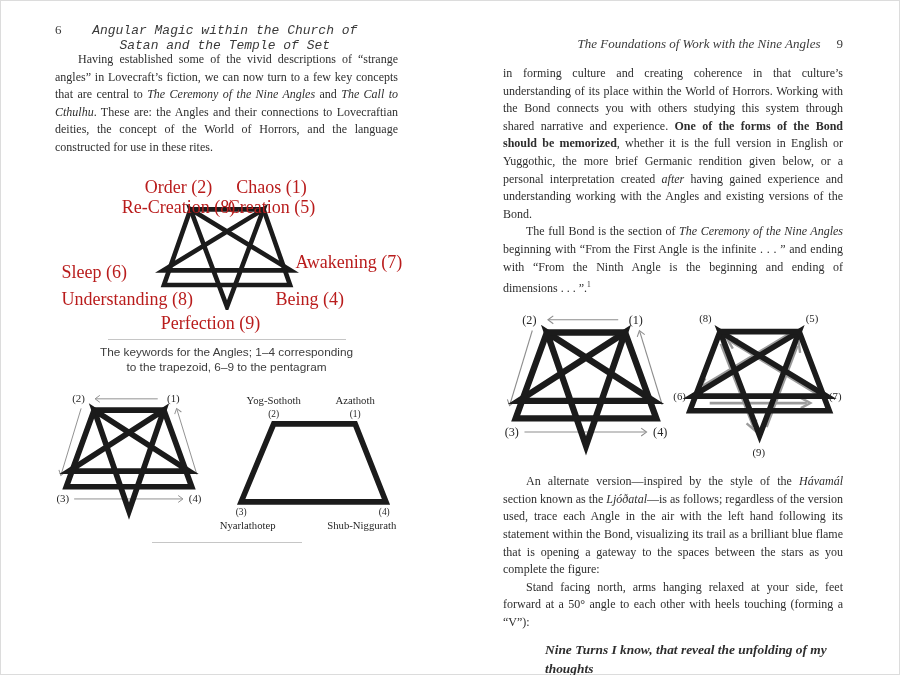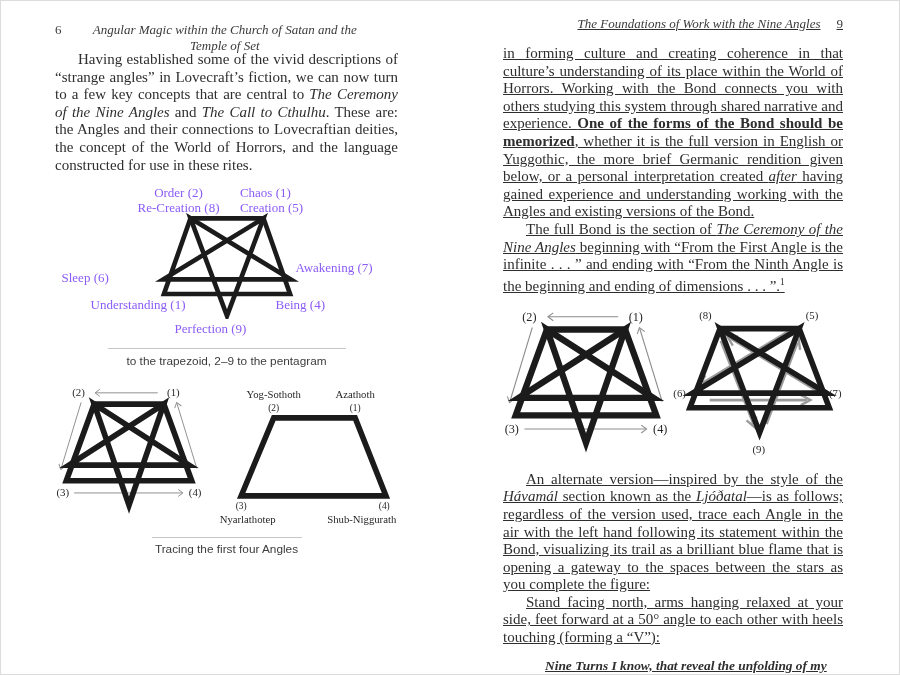--- a/index.html
+++ b/index.html
@@ -3,52 +3,52 @@
 <meta charset="utf-8">
 <style>
   html,body{margin:0;padding:0;background:#f6f6f6;}
   .spread{
     position:relative;width:900px;height:675px;background:#ffffff;
     box-shadow:inset 0 0 0 1px #dcdcdc;display:flex;overflow:hidden;
     font-family:"Liberation Serif", serif;color:#2e2e2e;
   }
   .page{width:450px;box-sizing:border-box;}
   .page-left{padding:22px 52px 0 55px;}
-  .page-right{padding:16px 57px 0 53px;text-decoration:underline;}
+  .page-right{padding:36px 57px 0 53px;}
 
   .pagehead{display:flex;align-items:baseline;font-size:13px;color:#3a3a3a;height:18px;}
   .pagenum{font-style:normal;}
   .runhead{font-style:italic;}
   .page-left .pagenum{margin-right:24px;}
-  .page-left .runhead{flex:1;text-align:center;padding-right:34px;}
+  .page-left .runhead{flex:1;text-align:center;padding-right:34px;font-family:Liberation Mono, monospace;}
   .page-right .runhead{flex:1;text-align:right;}
   .page-right .pagenum{margin-left:16px;}
 
-  p.body{font-size:15px;line-height:17.6px;text-align:justify;margin:0;}
+  p.body{font-size:12px;line-height:17.6px;text-align:justify;margin:0;}
   p.first{margin-top:11px;}
   .indent{text-indent:23px;}
   .it{font-style:italic;}
   .bd{font-weight:bold;}
   sup{font-size:0.62em;}
 
   
   .trap,.star{fill:none;stroke:#1b1b1b;}
   .thin{stroke:#8d8d8d;stroke-width:1.1;fill:none;}
   .thick{stroke:#9b9b9b;stroke-width:3.2;fill:none;}
   svg text{font-family:"Liberation Serif", serif;font-size:12.5px;fill:#262626;text-anchor:middle;}
   svg text.small{font-size:11px;}
   .figcap{font-family:"Liberation Sans", sans-serif;font-size:11.8px;line-height:15px;color:#3c3c3c;text-align:center;}
   .caprule{height:1px;background:#c6c6c6;margin:0 auto;}
 
   
-  .figA{position:relative;width:330px;height:152px;margin:12px auto 0;font-size:13px;color:#8b5cf6;}
+  .figA{position:relative;width:330px;height:152px;margin:20px auto 0;font-size:18px;color:#b91c1c;}
   .figA .fa-svg{position:absolute;left:92px;top:27px;width:146px;}
   .fa-lab{position:absolute;line-height:1.12;white-space:nowrap;}
   .fa-tl{left:117px;top:0;transform:translateX(-50%);text-align:center;}
-  .fa-tr{left:210px;top:0;transform:translateX(-50%);}
+  .fa-tr{left:210px;top:0;transform:translateX(-50%);text-align:center;}
   .fa-ml{left:0;width:94px;top:85px;text-align:left;}
   .fa-mr{left:234px;top:75px;}
   .fa-bl{left:0;width:124px;top:112px;text-align:right;}
   .fa-br{left:214px;top:112px;}
   .fa-bc{left:149px;top:136px;transform:translateX(-50%);}
   .ruleA{width:238px;margin:10px auto 5px;}
 
   
   .figrow{display:flex;justify-content:space-between;align-items:flex-start;margin-top:16px;}
   .figB{width:148px;}
@@ -93,27 +93,28 @@
       <div class="fa-lab fa-tl">
         <div>Order (2)</div>
         <div>Re-Creation (8)</div>
       </div>
       <div class="fa-lab fa-tr">
         <div>Chaos (1)</div>
         <div>Creation (5)</div>
       </div>
       <div class="fa-lab fa-ml">Sleep (6)</div>
       <div class="fa-lab fa-mr">Awakening (7)</div>
-      <div class="fa-lab fa-bl">Understanding (1)</div>
+      <div class="fa-lab fa-bl">Understanding (8)</div>
       <div class="fa-lab fa-br">Being (4)</div>
       <div class="fa-lab fa-bc">Perfection (9)</div>
     </div>
     <div class="caprule ruleA"></div>
     <div class="figcap">
-      <div>to the trapezoid, 2–9 to the pentagram</div>
+      <div>The keywords for the Angles; 1–4 corresponding</div>
+      <div>to the trapezoid, 6–9 to the pentagram</div>
     </div>
 
     <div class="figrow">
       <svg class="figB" viewBox="0 0 170 152">
         <line class="thin" x1="118" y1="9" x2="47" y2="9" marker-end="url(#ah-thin)"></line>
         <line class="thin" x1="30" y1="20" x2="7" y2="96" marker-end="url(#ah-thin)"></line>
         <line class="thin" x1="22" y1="124" x2="146" y2="124" marker-end="url(#ah-thin)"></line>
         <line class="thin" x1="163" y1="96" x2="140" y2="21" marker-end="url(#ah-thin)"></line>
         <path class="star" stroke-width="6.5" d="M45,22 L154,92 L16,92 L125,22 L85,138 Z"></path>
         <path class="trap" stroke-width="6.5" d="M45,22 L125,22 L157,110 L13,110 Z"></path>
@@ -128,21 +129,20 @@
         <text x="160" y="13">Azathoth</text>
         <text class="small" x="65" y="28">(2)</text>
         <text class="small" x="160" y="28">(1)</text>
         <text class="small" x="27" y="142">(3)</text>
         <text class="small" x="194" y="142">(4)</text>
         <text x="2" y="159" style="text-anchor:start">Nyarlathotep</text>
         <text x="208" y="159" style="text-anchor:end">Shub-Niggurath</text>
       </svg>
     </div>
     <div class="caprule ruleB"></div>
-    <div class="figcap">Tracing the first four Angles</div>
   </div>
 
   <div class="page page-right">
     <div class="pagehead">
       <span class="runhead">The Foundations of Work with the Nine Angles</span>
       <span class="pagenum">9</span>
     </div>
 
     <p class="body first"><span>in forming culture and creating coherence in that culture’s understanding of its place within the World of Horrors. Working with the Bond connects you with others studying this system through shared narrative and experience. </span><span class="bd">One of the forms of the Bond should be memorized</span><span>, whether it is the full version in English or Yuggothic, the more brief Germanic rendition given below, or a personal interpretation created </span><span class="it">after</span><span> having gained experience and understanding working with the Angles and existing versions of the Bond.</span></p>
     <p class="body indent"><span>The full Bond is the section of </span><span class="it">The Ceremony of the Nine Angles</span><span> beginning with “From the First Angle is the infinite . . . ” and ending with “From the Ninth Angle is the beginning and ending of dimensions . . . ”.</span><sup>1</sup></p>

